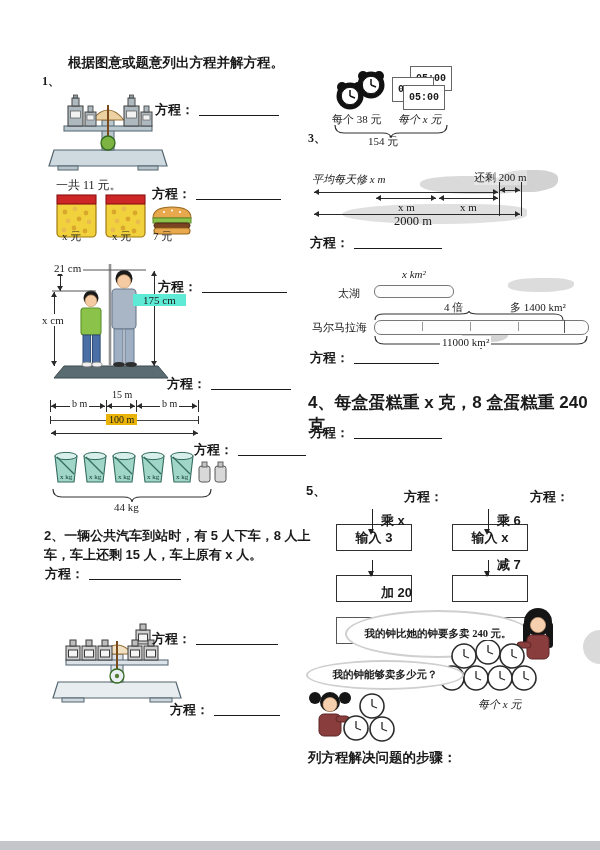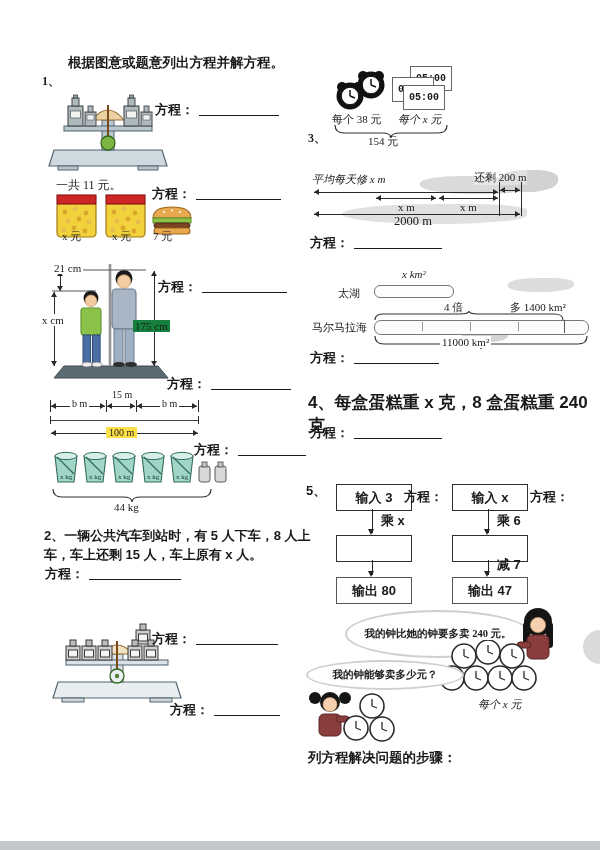--- a/index.html
+++ b/index.html
@@ -21,21 +21,21 @@
   .varrow{position:absolute;width:0;border-left:1.3px solid #2a2a2a;}
   .varrow:before{content:"";position:absolute;top:0;left:-4.1px;width:0;height:0;
     border-left:3.4px solid transparent;border-right:3.4px solid transparent;border-bottom:5.5px solid #2a2a2a;}
   .varrow:after{content:"";position:absolute;bottom:0;left:-4.1px;width:0;height:0;
     border-left:3.4px solid transparent;border-right:3.4px solid transparent;border-top:5.5px solid #2a2a2a;}
   .tick{position:absolute;width:1.2px;background:#2a2a2a;}
   .line{position:absolute;height:0;border-top:1.1px solid #444;}
   
   .fbox{position:absolute;width:74px;height:25px;border:1.9px solid #2f2f2f;background:#fff;
     display:flex;align-items:center;justify-content:center;font-weight:bold;font-size:13px;
-    font-family:"Liberation Sans","DejaVu Sans",sans-serif;}
+    font-family:"Liberation Sans","DejaVu Sans",sans-serif;margin-top:40px;}
   .fbox.light{border-width:1.4px;border-color:#555;}
   .fl{position:absolute;width:0;border-left:1.6px solid #222;}
   .fl:after{content:"";position:absolute;left:-4.7px;bottom:-2px;width:0;height:0;
     border-left:3.9px solid transparent;border-right:3.9px solid transparent;border-top:6px solid #222;}
   .oplabel{position:absolute;font-weight:bold;font-size:13px;font-family:"Liberation Sans","DejaVu Sans",sans-serif;}
   .bubble{position:absolute;background:#fff;border:2px solid #cfcfcf;border-radius:50%;
     display:flex;align-items:center;justify-content:center;text-align:center;
     font-size:10.5px;font-weight:600;padding:2px 8px;box-sizing:border-box;line-height:1.3;}
   .blob{position:absolute;background:#dadada;}
   .card{position:absolute;width:40px;height:23px;background:#fff;border:1.3px solid #666;
@@ -145,21 +145,21 @@
     <ellipse cx="51" cy="106.5" rx="5" ry="2.4" fill="#efefef" stroke="#777" stroke-width=".8"></ellipse>
 
     <line x1="6" y1="12" x2="100" y2="12" stroke="#555" stroke-width="1"></line>
     <line x1="6" y1="33" x2="50" y2="33" stroke="#555" stroke-width="1"></line>
   </svg>
   <div class="varrow" style="left:60px;top:271px;height:20px"></div>
   <div class="varrow" style="left:54px;top:292px;height:74px"></div>
   <div class="varrow" style="left:154px;top:271px;height:95px"></div>
   <div class="abs t11" style="left:52px;top:262px;background:#fff;padding:0 2px">21 cm</div>
   <div class="abs t11" style="left:40px;top:314px;background:#fff;padding:0 2px">x cm</div>
-  <div class="abs t11" style="left:133px;top:320px;background:#15803d;padding:0 2px">175 cm</div>
+  <div class="abs t11" style="left:133px;top:294px;background:#5eead4;padding:0 10px">175 cm</div>
   <div class="abs" style="left:158px;top:277px">
     <span class="eqlabel">方程：</span><span class="blank" style="width:85px"></span>
   </div>
   <div class="abs" style="left:167px;top:374px">
     <span class="eqlabel">方程：</span><span class="blank" style="width:80px"></span>
   </div>
 
   <div class="abs" style="left:48px;top:396px;width:158px;height:50px">
     <div class="tick" style="left:2px;top:4px;height:12px"></div>
     <div class="tick" style="left:58px;top:4px;height:12px"></div>
@@ -168,21 +168,21 @@
     <div class="darrow" style="left:3px;top:10px;width:54px"></div>
     <div class="darrow" style="left:59px;top:10px;width:28px"></div>
     <div class="darrow" style="left:89px;top:10px;width:60px"></div>
     <div class="abs t10" style="left:22px;top:2px;background:#fff;padding:0 2px">b m</div>
     <div class="abs t10" style="left:62px;top:-7px;background:#fff;padding:0 2px">15 m</div>
     <div class="abs t10" style="left:112px;top:2px;background:#fff;padding:0 2px">b m</div>
     <div class="line" style="left:2px;top:24px;width:148px"></div>
     <div class="tick" style="left:2px;top:20px;height:8px"></div>
     <div class="tick" style="left:150px;top:20px;height:8px"></div>
     <div class="darrow" style="left:3px;top:37px;width:147px"></div>
-    <div class="abs t10" style="left:58px;top:31px;background:#fde047;padding:0 3px">100 m</div>
+    <div class="abs t10" style="left:58px;top:18px;background:#eab308;padding:0 3px">100 m</div>
   </div>
   <div class="abs" style="left:194px;top:440px">
     <span class="eqlabel">方程：</span><span class="blank" style="width:68px"></span>
   </div>
 
   <div class="abs" style="left:52px;top:448px;width:185px;height:64px">
     <svg class="abs" style="left:0;top:0" width="180" height="38" viewBox="0 0 180 38">
       <g>
         <path d="M3,8 L25,8 L22,34 L6,34 Z" fill="#9fd6c6" stroke="#336b5f" stroke-width="1.1"></path>
         <ellipse cx="14" cy="8" rx="11" ry="3.6" fill="#d6efe8" stroke="#336b5f" stroke-width="1"></ellipse>

